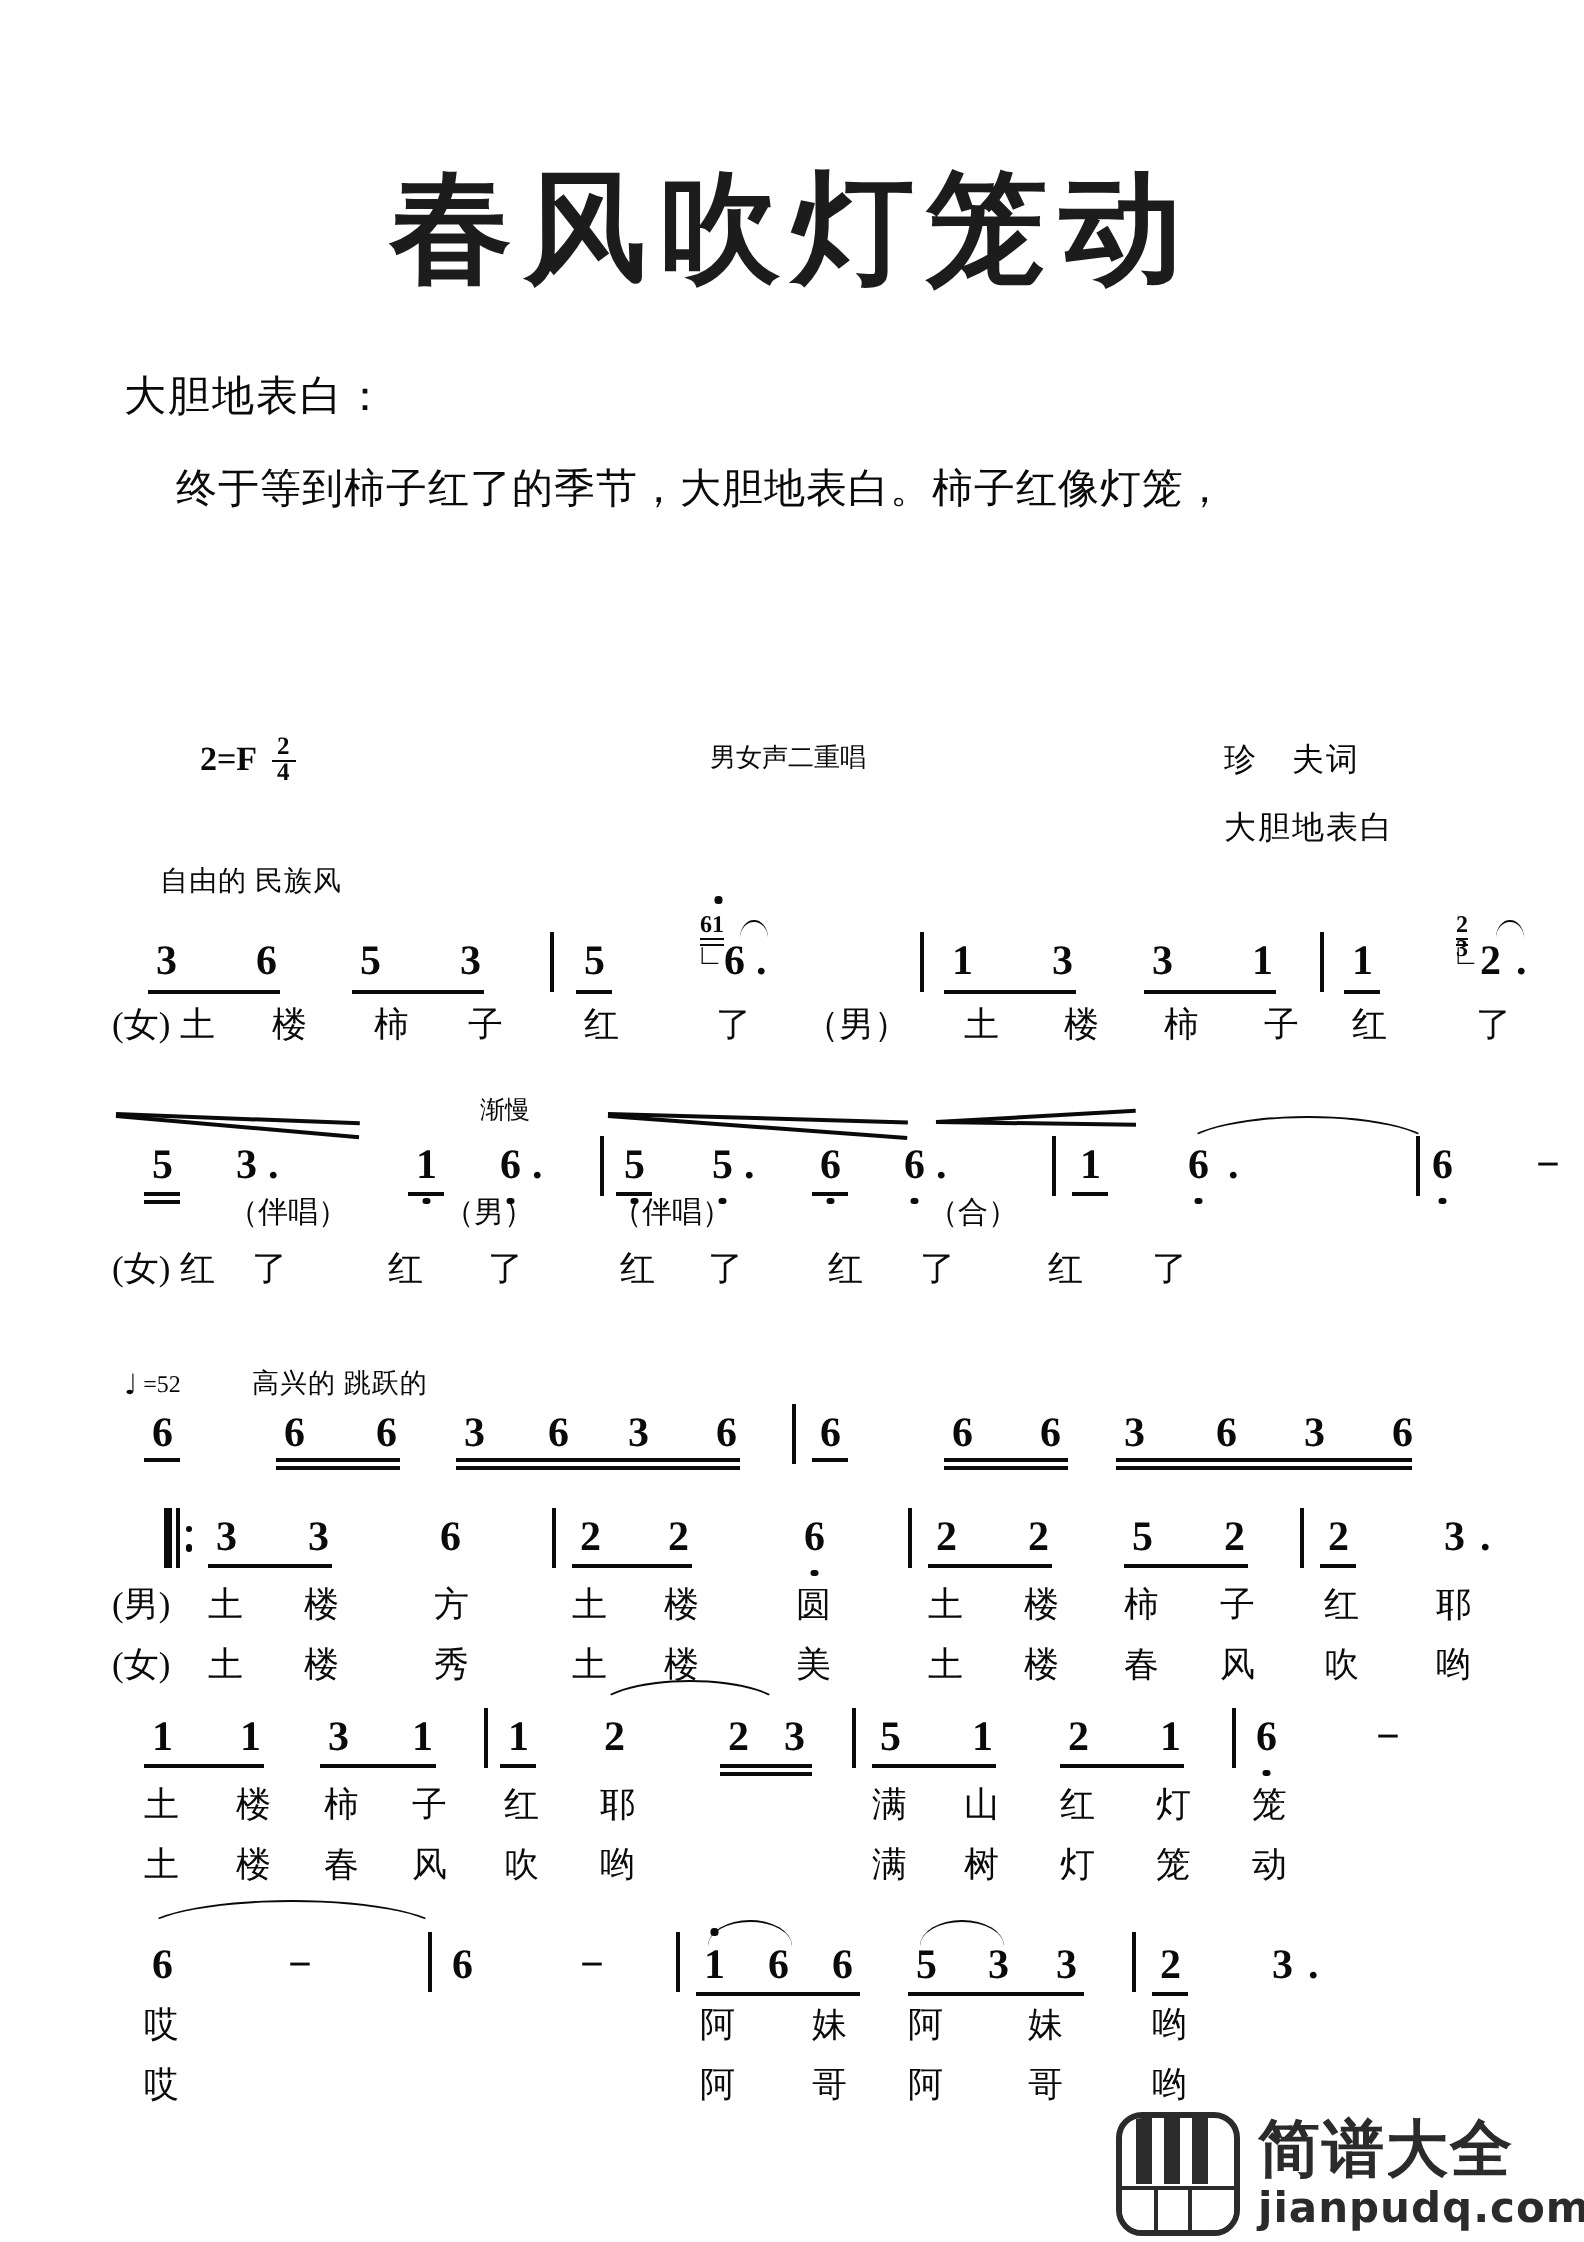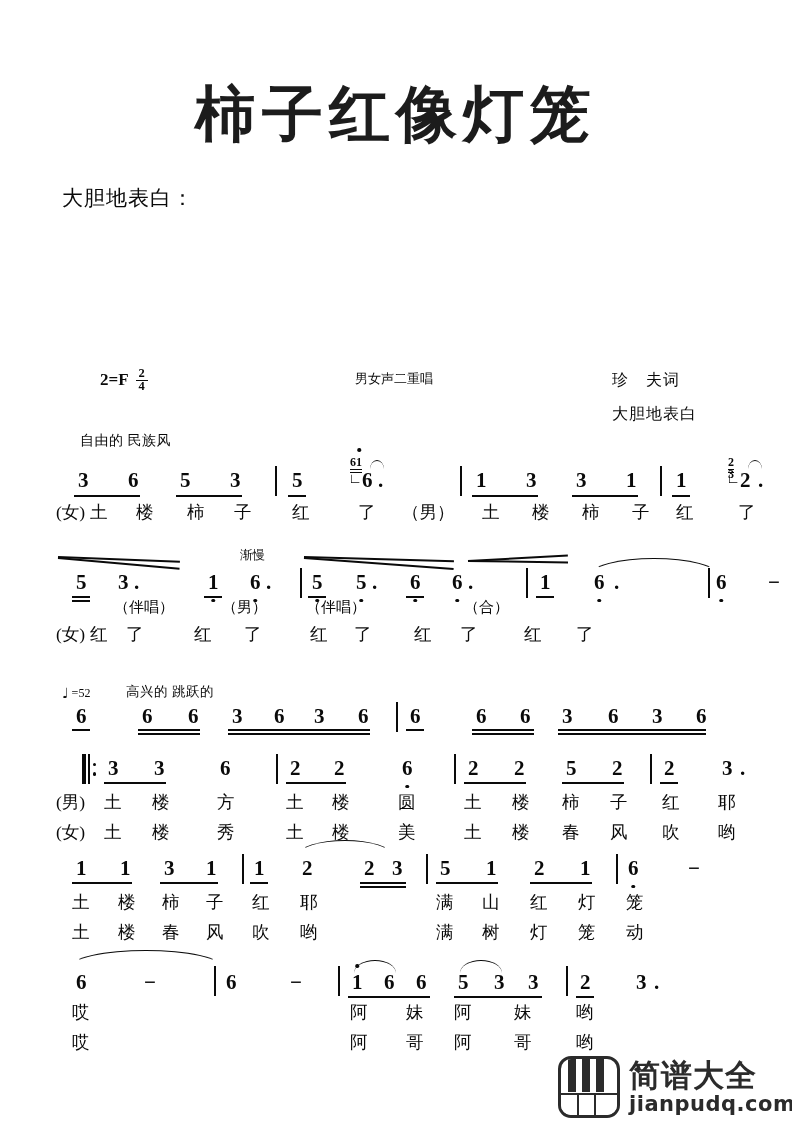--- a/index.html
+++ b/index.html
@@ -319,24 +319,25 @@
     font-weight: bold;
     font-size: 21px;
     color: #2b2b2b;
     letter-spacing: 0.5px;
     margin-top: 2px;
   }
 </style>
 </head>
 <body>
 
-<div class="title">柿子红像灯笼</div>
+<div class="title">春风吹灯笼动</div>
 
 <div class="bg-label">大胆地表白：</div>
 <div class="bg-body">
+  <div>终于等到柿子红了的季节，大胆地表白。柿子红像灯笼，</div>
 </div>
 
 <div class="key-sig">
   <span>2=F</span>
   <span class="timefrac">
     <span>2</span>
     <span style="border-top:1.6px solid #0a0a0a; width:12px;"></span>
     <span>4</span>
   </span>
 </div>

